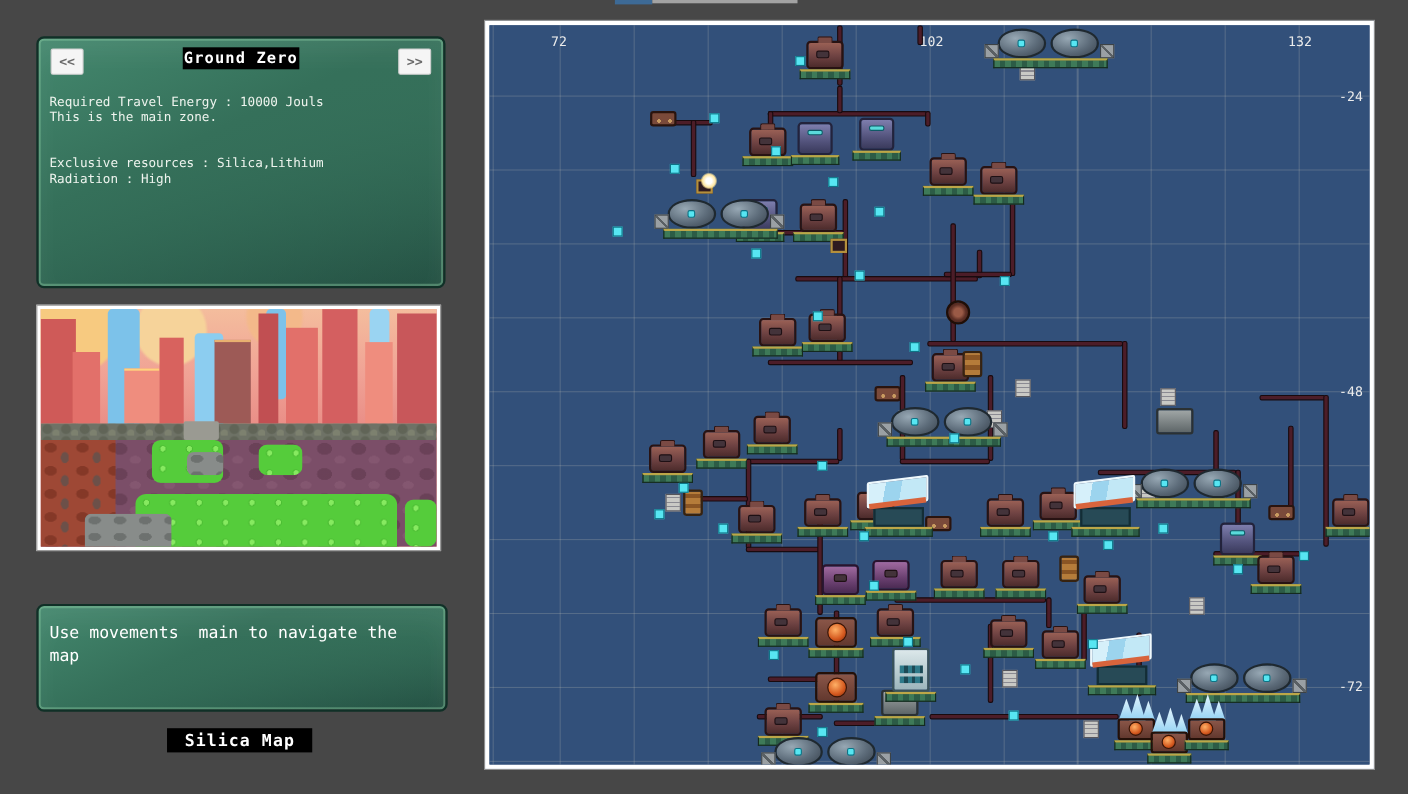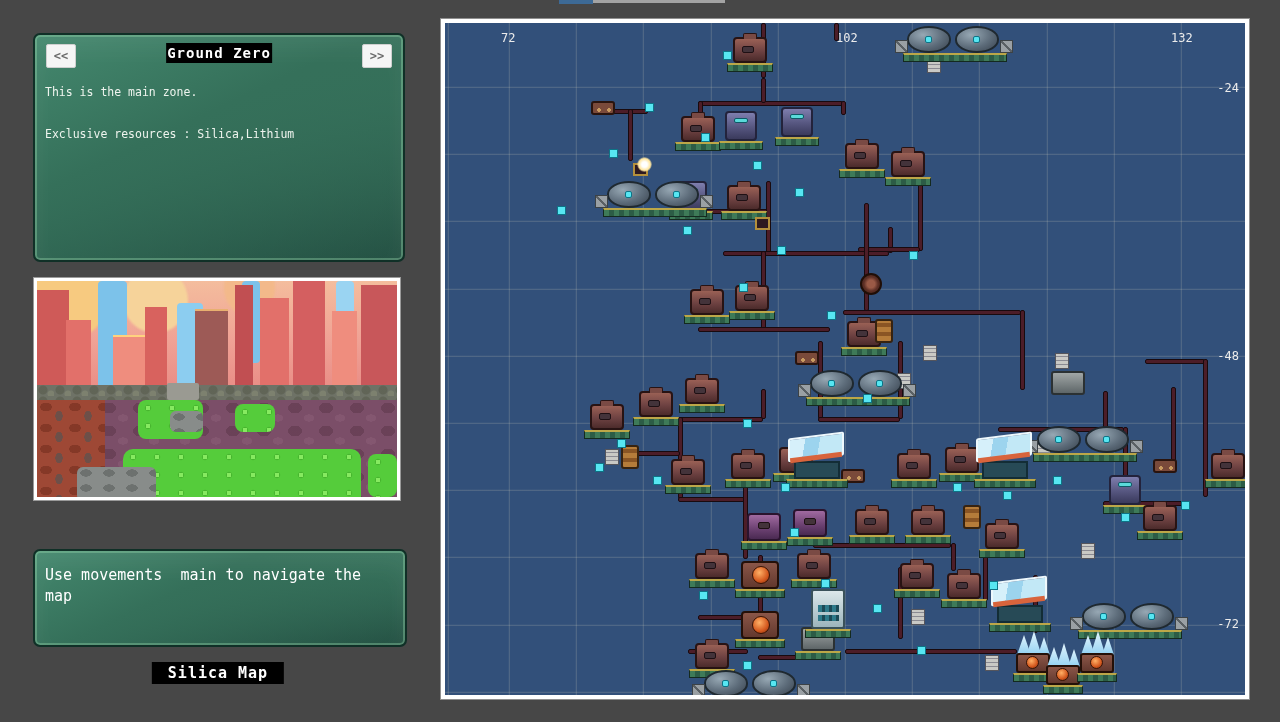--- a/index.html
+++ b/index.html
@@ -119,24 +119,26 @@
 <body>
 
 <div class="topbar" style="left:559px;width:34px;height:4px;background:#3d6a96;"></div>
 <div class="topbar" style="left:593px;width:132px;height:3px;background:#a3a3a3;"></div>
 
 <div class="gpanel" style="left:33px;top:33px;width:368px;height:225px;">
   <div class="nav-btn" style="left:11px;">&lt;&lt;</div>
   <div class="panel-title">Ground Zero</div>
   <div class="nav-btn" style="right:11px;">&gt;&gt;</div>
   <div class="info-lines" id="info-lines">
+      <div class="iline">Required Travel Energy : 10000 Jouls</div>
       <div class="iline">This is the main zone.</div>
       <div class="iline"></div>
       <div class="iline"></div>
       <div class="iline">Exclusive resources : Silica,Lithium</div>
+      <div class="iline">Radiation : High</div>
       <div class="iline"></div>
       <div class="iline"></div>
     </div>
 </div>
 
 <div class="preview">
   <div class="pv">
     <div class="pv-sky"></div>
     <div class="pv-cloud" style="left:-6%;top:-12%;width:26%;height:40%;background:#f7ca80;"></div>
     <div class="pv-cloud" style="left:24%;top:-6%;width:18%;height:30%;background:#f6d39a;"></div>

